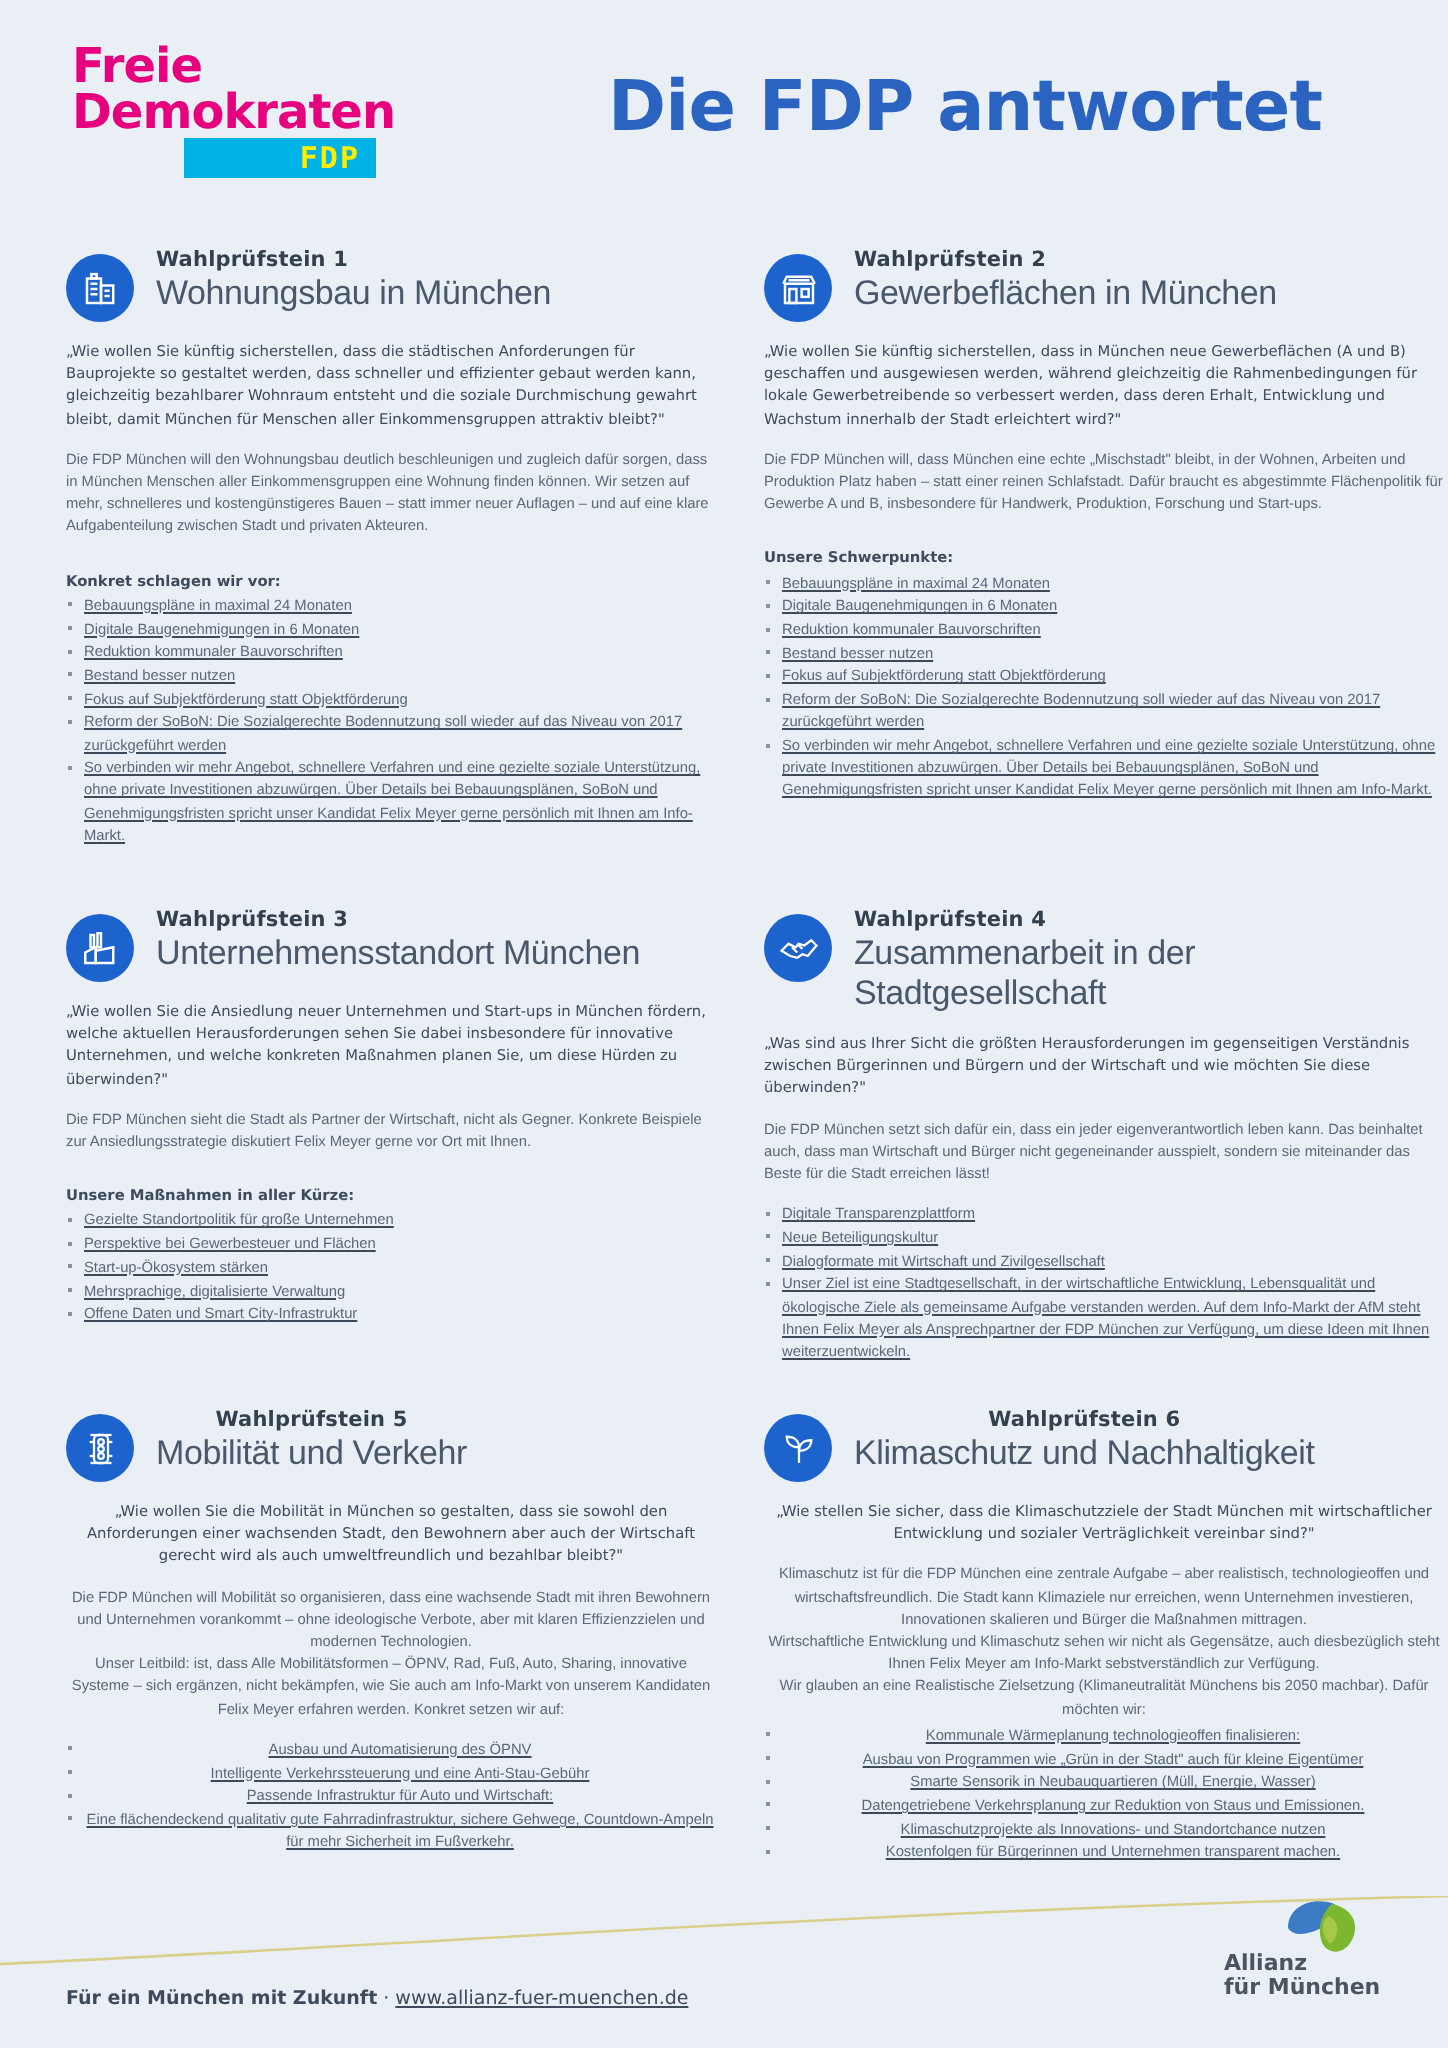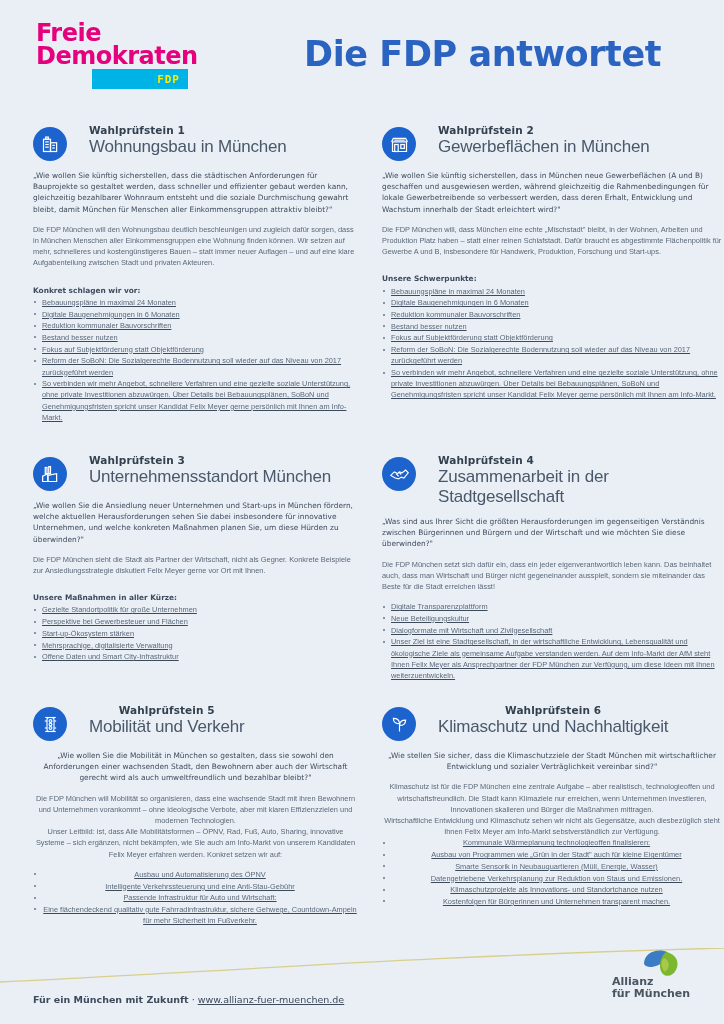--- a/index.html
+++ b/index.html
@@ -22,21 +22,21 @@
     color:#e6007e;font-weight:bold;line-height:0.94;
     font-family:"DejaVu Sans",sans-serif;letter-spacing:-0.5px;
   }
   .logo-l1{font-size:24px;}
   .logo-l2{font-size:24px;}
   .logo-bar{
     margin-top:2px;margin-left:56px;background:#00b3e6;
     width:96px;height:20px;text-align:right;
   }
   .logo-bar span{
-    color:#ffed00;font-weight:bold;font-size:11px;
+    color:#ffed00;font-weight:bold;font-size:15px;
     font-family:"DejaVu Sans Mono",monospace;
     letter-spacing:1px;line-height:20px;padding-right:8px;display:inline-block;
   }
   .page-title{
     position:absolute;left:304px;top:34px;
     font-size:35px;font-weight:bold;color:#2b63c0;
     font-family:"DejaVu Sans",sans-serif;
     letter-spacing:-0.4px;
   }
   
@@ -46,21 +46,21 @@
     grid-template-columns:325px 340px;
     column-gap:24px;row-gap:0;
     padding-left:33px;
     box-sizing:border-box;
   }
   .card{position:relative;}
   .card.r1{height:330px;}
   .card.r2{height:250px;}
   .card.r3{height:250px;text-align:center;}
 
-  .card-head{display:flex;align-items:flex-start;gap:22px;margin-bottom:9px;}
+  .card-head{display:flex;align-items:flex-start;gap:11px;margin-bottom:9px;}
   .badge{
     width:34px;height:34px;border-radius:50%;
     background:#1d63cd;flex:0 0 34px;
     display:flex;align-items:center;justify-content:center;
     margin-top:3px;
   }
   .badge svg{display:block;}
   .head-text{padding-top:0px;}
   .kicker{
     font-size:10.5px;font-weight:bold;color:#33414f;
@@ -286,20 +286,21 @@
         </svg>
       </div>
       <div class="head-text">
         <div class="kicker">Wahlprüfstein 6</div>
         <div class="title">Klimaschutz und Nachhaltigkeit</div>
       </div>
     </div>
     <p class="question">„Wie stellen Sie sicher, dass die Klimaschutzziele der Stadt München mit wirtschaftlicher Entwicklung und sozialer Verträglichkeit vereinbar sind?"</p>
     <p class="para" style="margin-bottom:0">Klimaschutz ist für die FDP München eine zentrale Aufgabe – aber realistisch, technologieoffen und wirtschaftsfreundlich. Die Stadt kann Klimaziele nur erreichen, wenn Unternehmen investieren, Innovationen skalieren und Bürger die Maßnahmen mittragen.</p>
     <p class="para" style="margin-bottom:0">Wirtschaftliche Entwicklung und Klimaschutz sehen wir nicht als Gegensätze, auch diesbezüglich steht Ihnen Felix Meyer am Info-Markt sebstverständlich zur Verfügung.</p>
+    <p class="para" style="margin-bottom:2px">Wir glauben an eine Realistische Zielsetzung (Klimaneutralität Münchens bis 2050 machbar). Dafür möchten wir:</p>
     <ul class="bullets">
       <li>Kommunale Wärmeplanung technologieoffen finalisieren:</li>
       <li>Ausbau von Programmen wie „Grün in der Stadt" auch für kleine Eigentümer</li>
       <li>Smarte Sensorik in Neubauquartieren (Müll, Energie, Wasser)</li>
       <li>Datengetriebene Verkehrsplanung zur Reduktion von Staus und Emissionen.</li>
       <li>Klimaschutzprojekte als Innovations- und Standortchance nutzen</li>
       <li>Kostenfolgen für Bürgerinnen und Unternehmen transparent machen.</li>
     </ul>
   </div>
 

